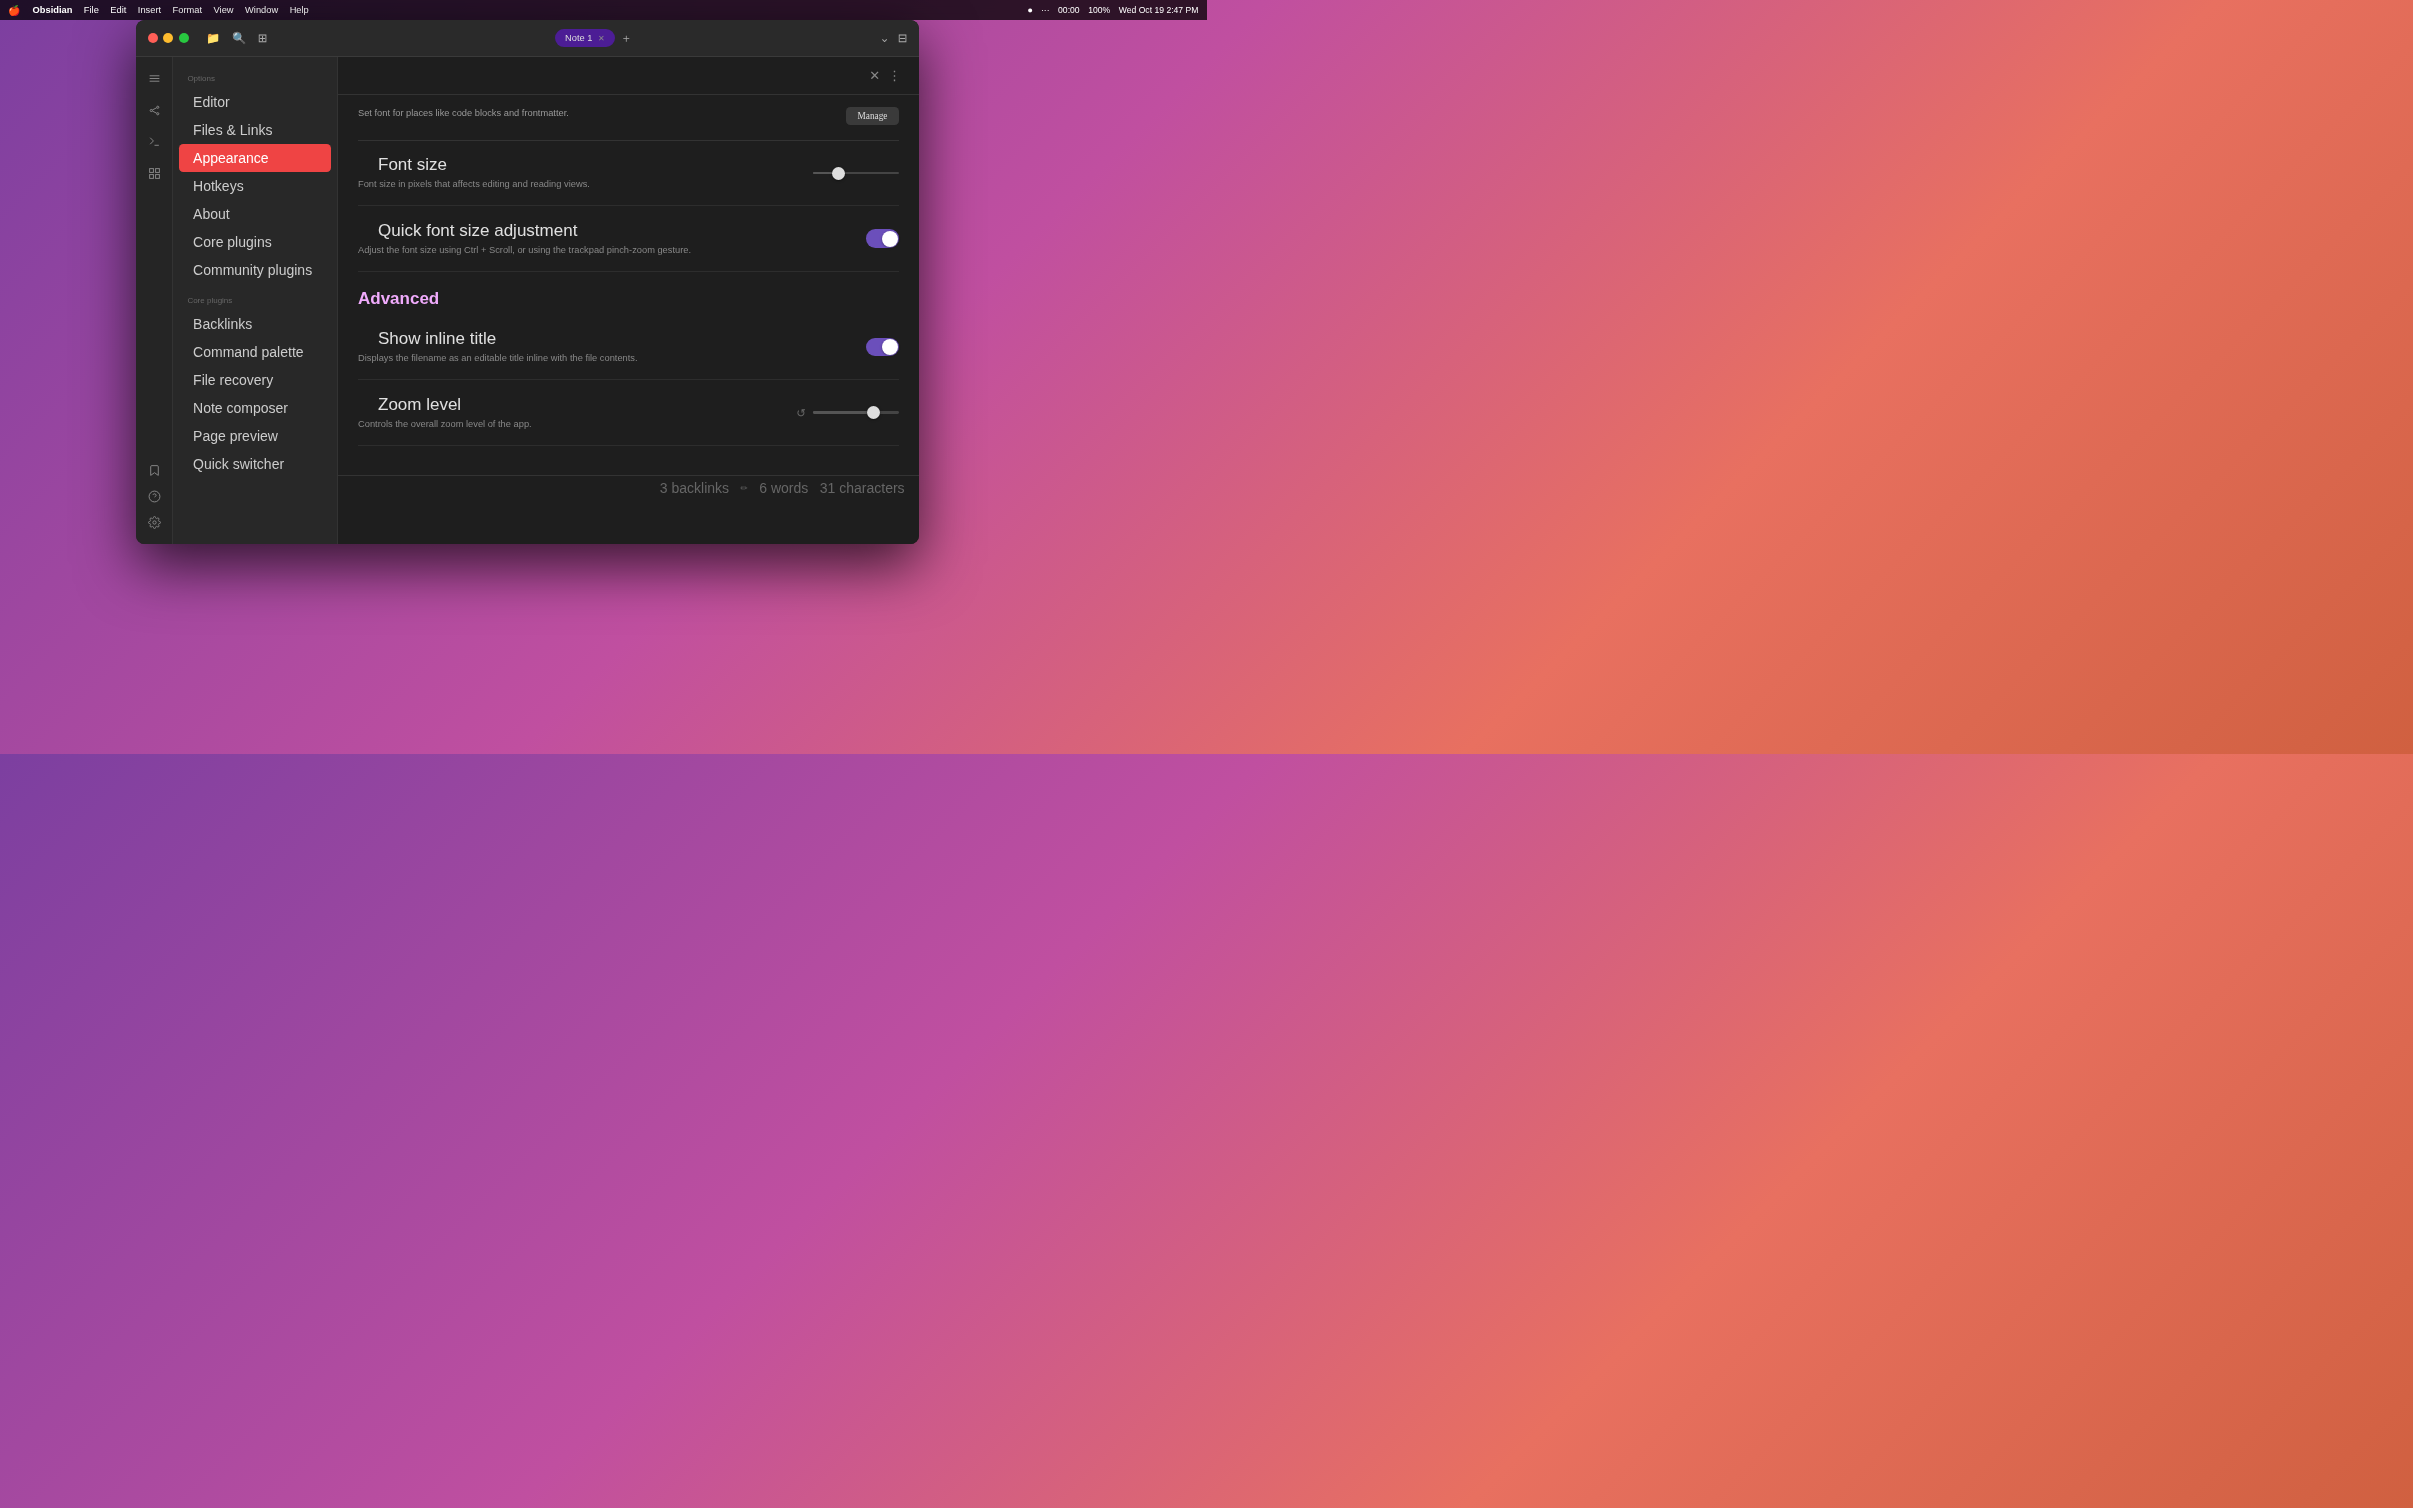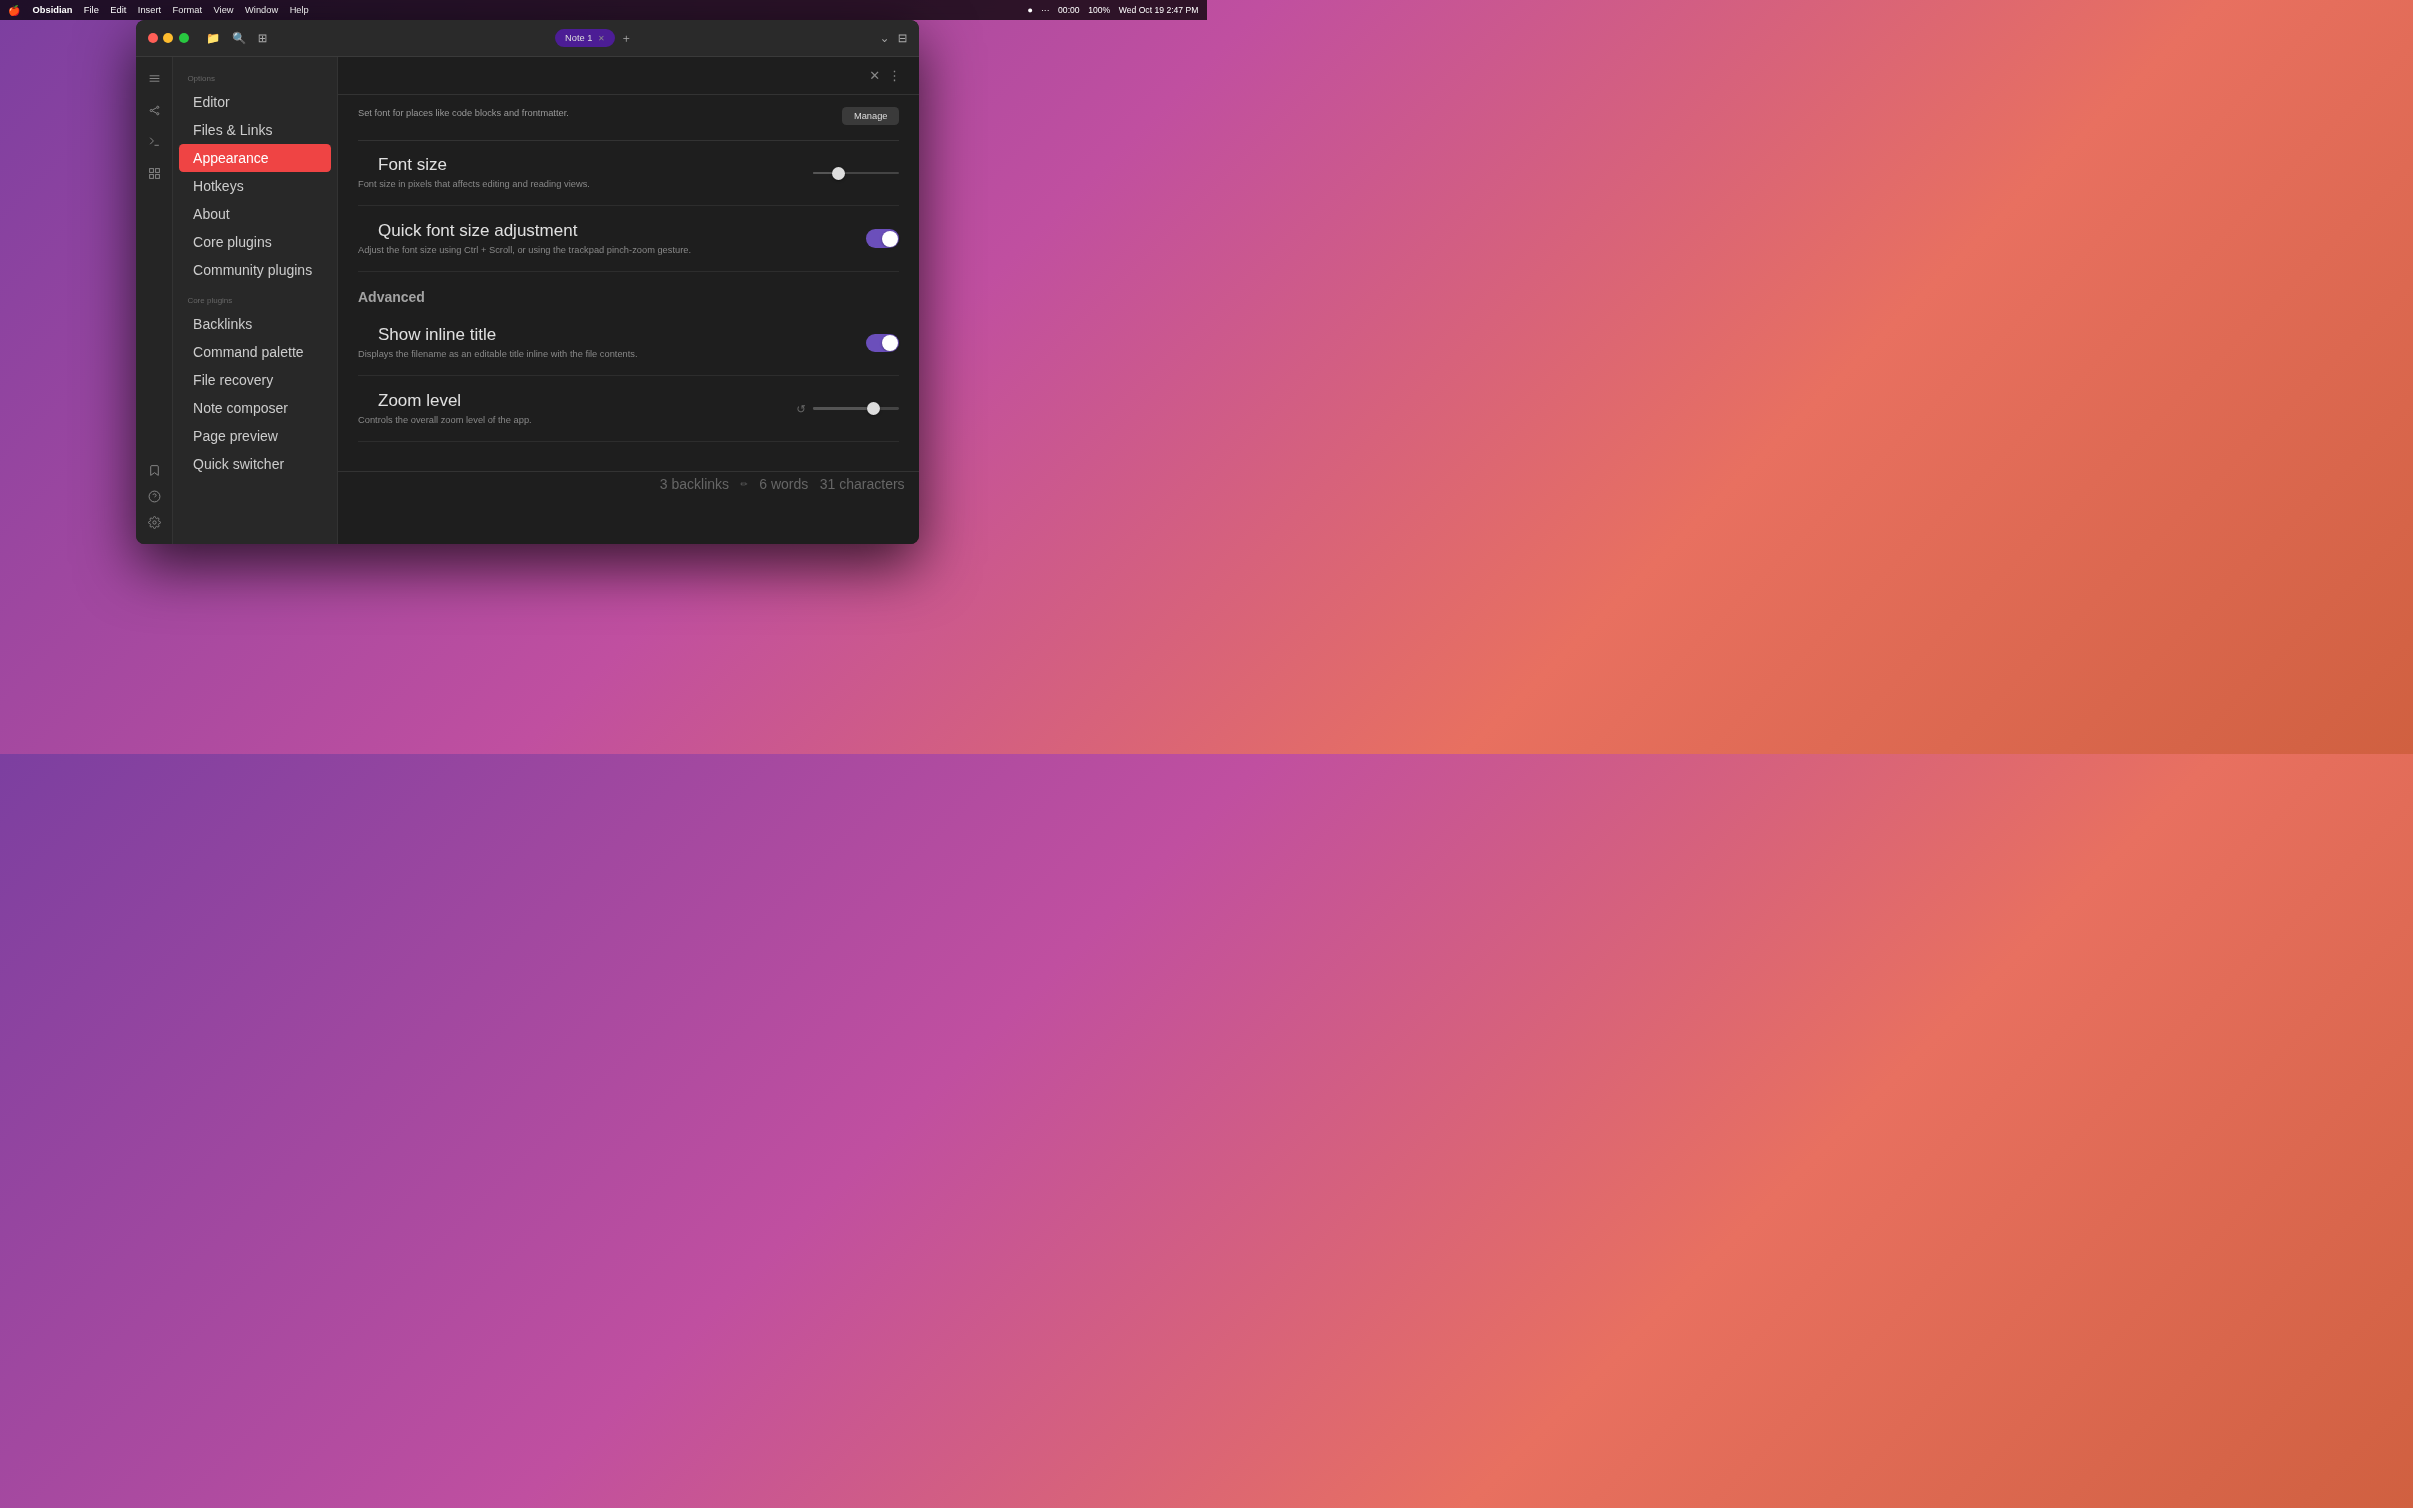--- a/index.html
+++ b/index.html
@@ -274,20 +274,21 @@
     }
     .manage-btn {
       background: #3a3a3a;
       color: #ddd;
       border: none;
       border-radius: 4.3px;
       padding: 4.3px 11.5px;
       font-size: 9.3px;
       cursor: pointer;
       white-space: nowrap;
+      font-family: Liberation Serif, serif;
     }
 
     
     .setting-row {
       display: flex;
       justify-content: space-between;
       align-items: center;
       padding: 14.4px 0;
       border-bottom: 0.7px solid #2d2d2d;
     }
@@ -363,23 +364,23 @@
       cursor: pointer;
     }
     .reset-icon {
       color: #666;
       font-size: 11.5px;
       cursor: pointer;
     }
 
     
     .section-heading {
-      font-size: 14px;
+      font-size: 17px;
       font-weight: 600;
-      color: #a3a3a3;
+      color: #f0abfc;
       padding: 17px 0 5.7px;
     }
 
     
     .statusbar {
       height: 24.4px;
       background: #1e1e1e;
       border-top: 0.7px solid #333;
       display: flex;
       align-items: center;

